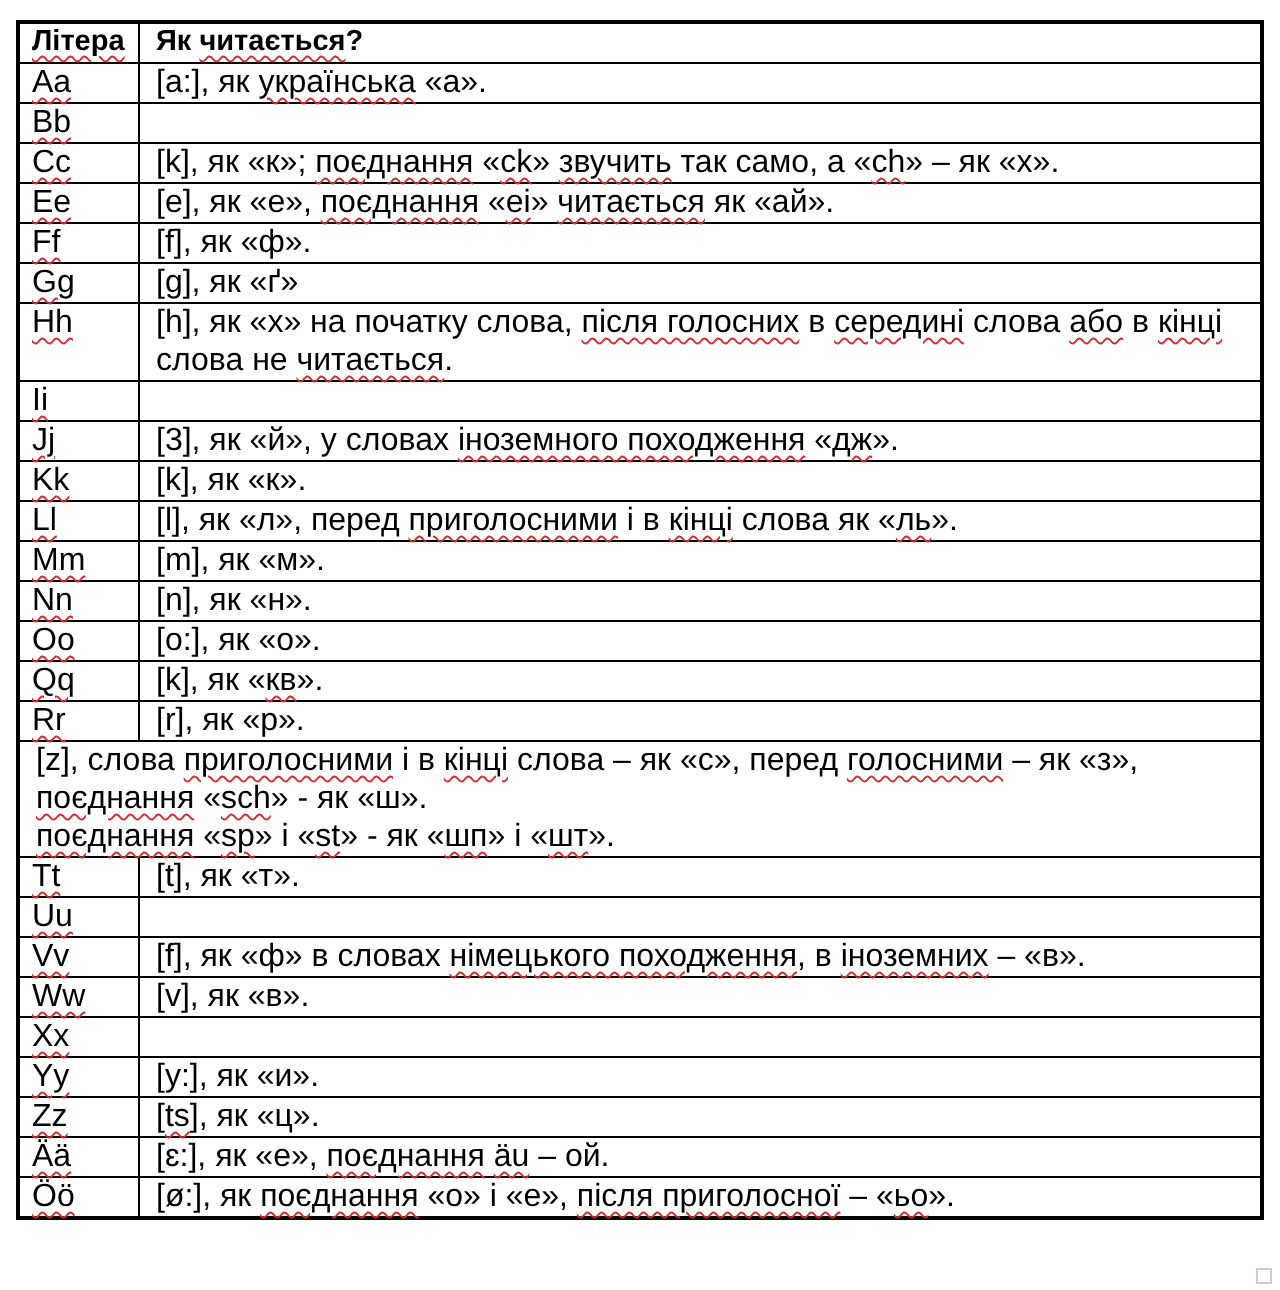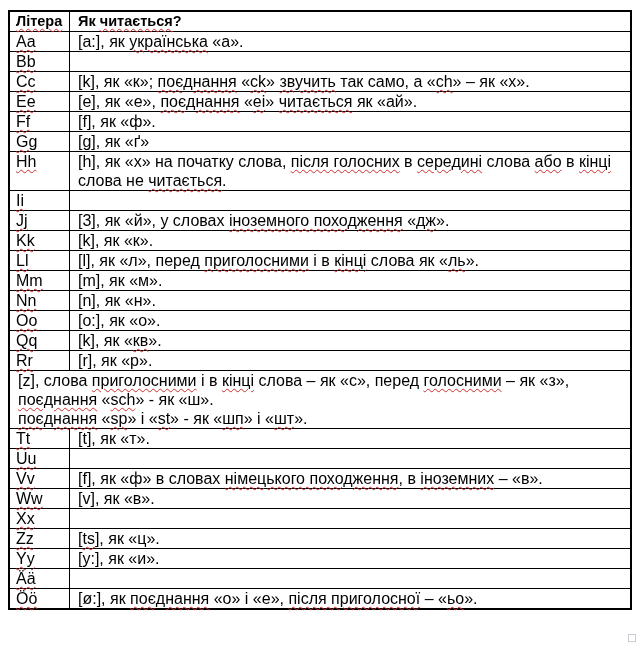--- a/index.html
+++ b/index.html
@@ -219,37 +219,40 @@
           <div class="para"><span>[v], як «в».</span></div>
         </div>
       </div>
       <div class="row">
         <div class="cell cell-letter">
           <div class="para"><span class="sq">Xx</span></div>
         </div>
       </div>
       <div class="row">
         <div class="cell cell-letter">
+          <div class="para"><span class="sq">Yy</span></div>
+        </div>
+        <div class="cell cell-reading">
+          <div class="para"><span>[y:], як «и».</span></div>
+        </div>
+      </div>
+      <div class="row">
+        <div class="cell cell-letter">
           <div class="para"><span class="sq">Zz</span></div>
         </div>
         <div class="cell cell-reading">
           <div class="para"><span>[</span><span class="sq">ts</span><span>], як «ц».</span></div>
         </div>
       </div>
       <div class="row">
         <div class="cell cell-letter">
-          <div class="para"><span class="sq">Yy</span></div>
-        </div>
-        <div class="cell cell-reading">
-          <div class="para"><span>[y:], як «и».</span></div>
-        </div>
-      </div>
-      <div class="row">
-        <div class="cell cell-letter">
           <div class="para"><span class="sq">Ää</span></div>
+        </div>
+        <div class="cell cell-reading">
+          <div class="para"><span>[ɛ:], як «е», </span><span class="sq">поєднання</span><span> </span><span class="sq">äu</span><span> – ой.</span></div>
         </div>
       </div>
       <div class="row">
         <div class="cell cell-letter">
           <div class="para"><span class="sq">Öö</span></div>
         </div>
         <div class="cell cell-reading">
           <div class="para"><span>[ø:], як </span><span class="sq">поєднання</span><span> «о» і «е», </span><span class="sq">після приголосної</span><span> – «</span><span class="sq">ьо</span><span>».</span></div>
         </div>
       </div>

